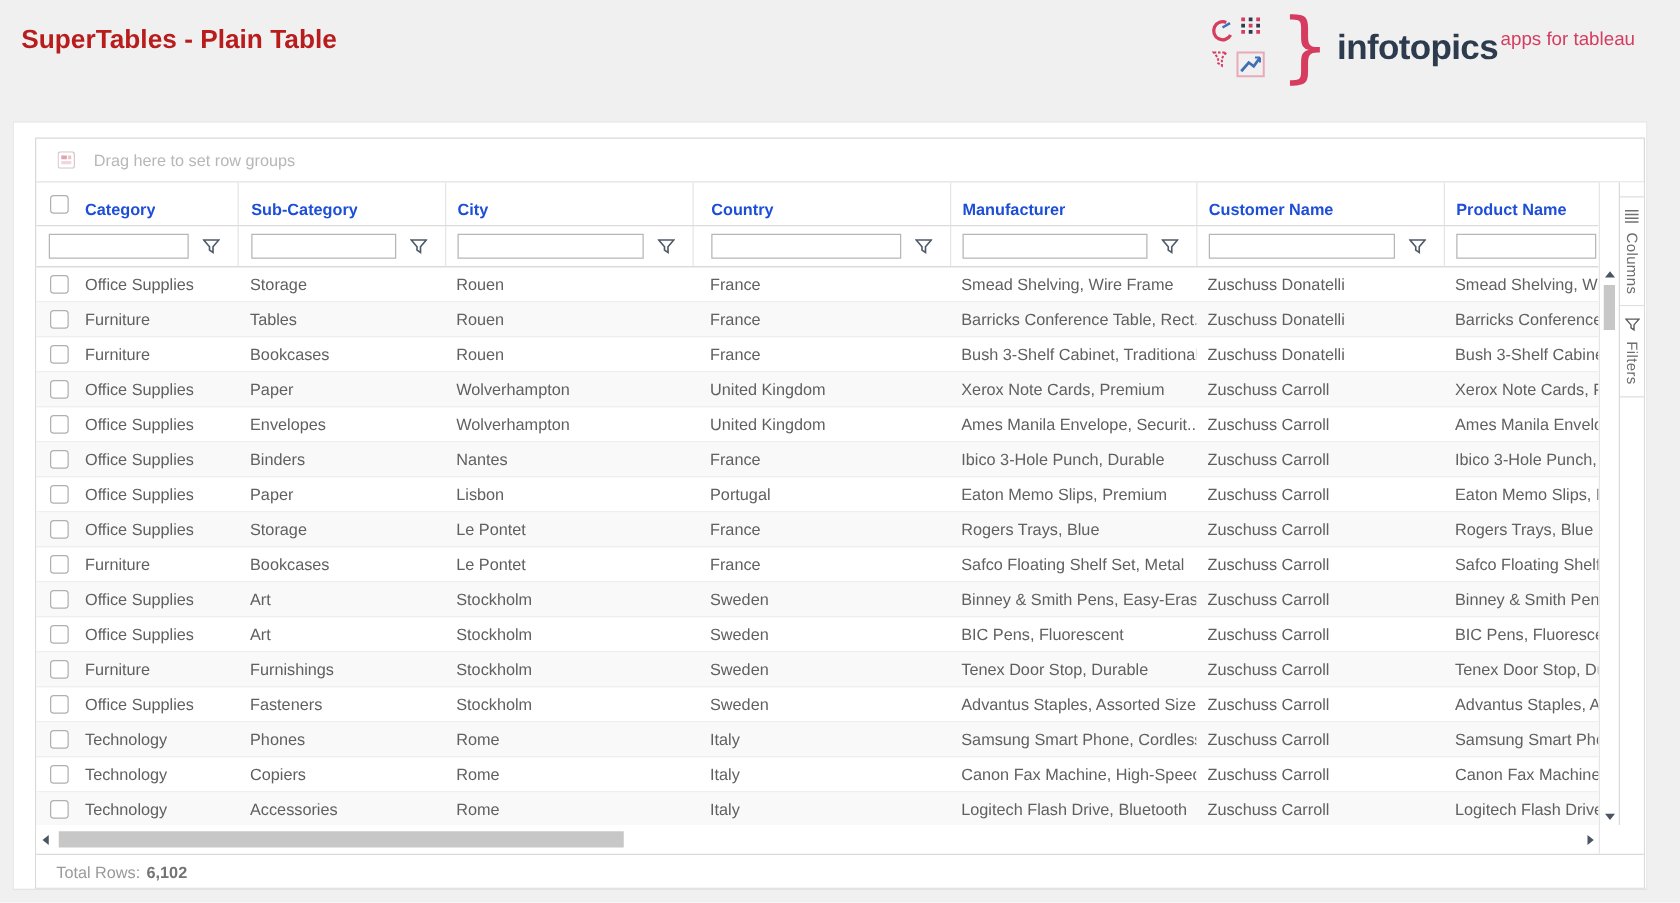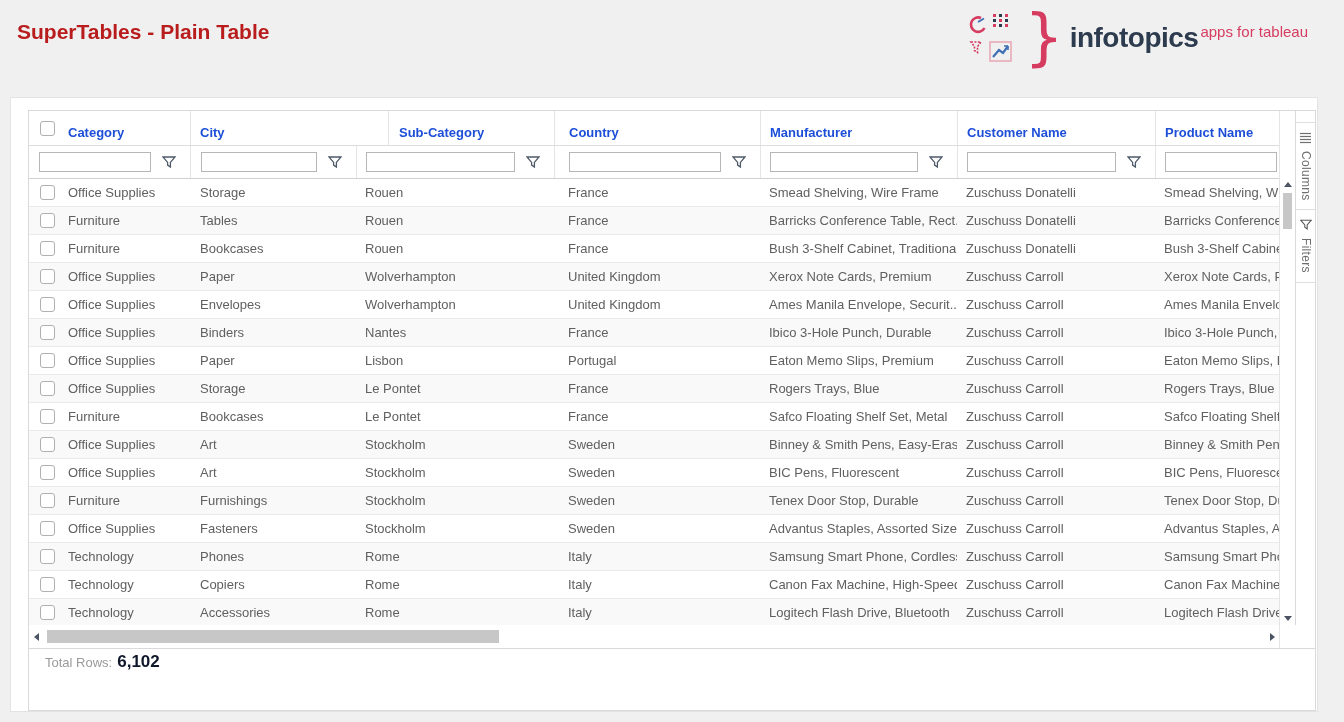--- a/index.html
+++ b/index.html
@@ -122,21 +122,21 @@
   .hs-track{position:relative;flex:1 1 auto;}
   .hs-thumb{position:absolute;left:4px;top:5px;width:452px;height:13px;background:#c7c7c7;cursor:pointer;}
   .hs-corner{width:36px;flex:0 0 36px;border-left:1px solid #e5e5e5;box-sizing:border-box;}
 
   
   .status{
     height:27px;flex:0 0 27px;border-top:1px solid #d9d9d9;box-sizing:border-box;
     display:flex;align-items:center;padding-left:16px;gap:5px;background:#fff;
   }
   .status-label{color:#9a9a9a;font-size:13px;}
-  .status-value{color:#0f172a;font-size:17px;font-weight:700;}
+  .status-value{color:#737373;font-size:13px;font-weight:700;}
 </style>
 </head>
 <body>
 
 <div class="page-title">SuperTables - Plain Table</div>
 
 <div class="logo">
   <svg class="logo-glyphs" viewBox="0 0 54 58">
 
     <path d="M15 9 A7.2 7.2 0 1 0 18.5 19" fill="none" stroke="#d63b60" stroke-width="2.6"></path>
@@ -165,34 +165,43 @@
   <span class="logo-brace">}</span>
   <span class="logo-text">
     <span class="logo-brand">infotopics</span>
     <span class="logo-tagline">apps for tableau</span>
   </span>
 </div>
 
 <div class="card">
   <div class="grid">
 
+    <div class="dropzone">
+      <svg width="14" height="14" viewBox="0 0 14 14">
+        <rect x="0.5" y="0.5" width="13" height="13" rx="2" fill="none" stroke="#d8c9cc"></rect>
+        <rect x="3" y="3.4" width="4.5" height="3" fill="#dc93a1" opacity="0.85"></rect>
+        <rect x="8.5" y="3.4" width="2.5" height="3" fill="#e6b3bd" opacity="0.8"></rect>
+        <rect x="3" y="7.8" width="8" height="2.6" fill="#eccdd3" opacity="0.8"></rect>
+      </svg>
+      <span class="dropzone-text">Drag here to set row groups</span>
+    </div>
 
     <div class="main">
       <div class="viewport">
 
         <div class="hrow">
           <div class="cell c0">
             <span class="checkbox"></span>
             <span class="hlabel">Category</span>
           </div>
+          <div class="cell c1">
+            <span class="hlabel">Sub-Category</span>
+          </div>
           <div class="cell c2">
             <span class="hlabel">City</span>
-          </div>
-          <div class="cell c1">
-            <span class="hlabel">Sub-Category</span>
           </div>
           <div class="cell c3">
             <span class="hlabel">Country</span>
           </div>
           <div class="cell c4">
             <span class="hlabel">Manufacturer</span>
           </div>
           <div class="cell c5">
             <span class="hlabel">Customer Name</span>
           </div>

